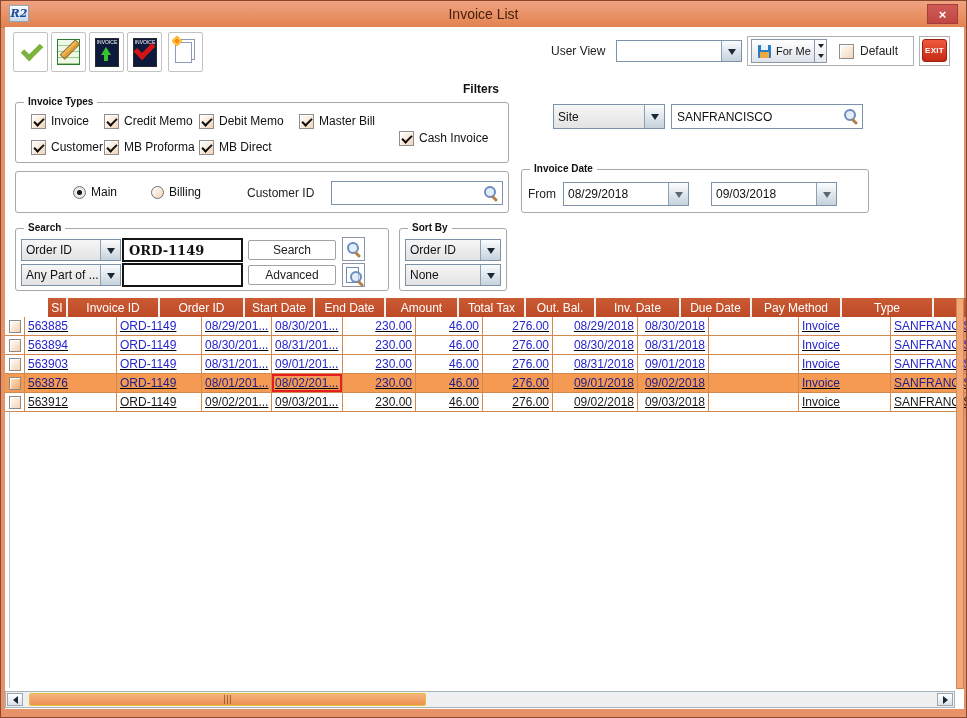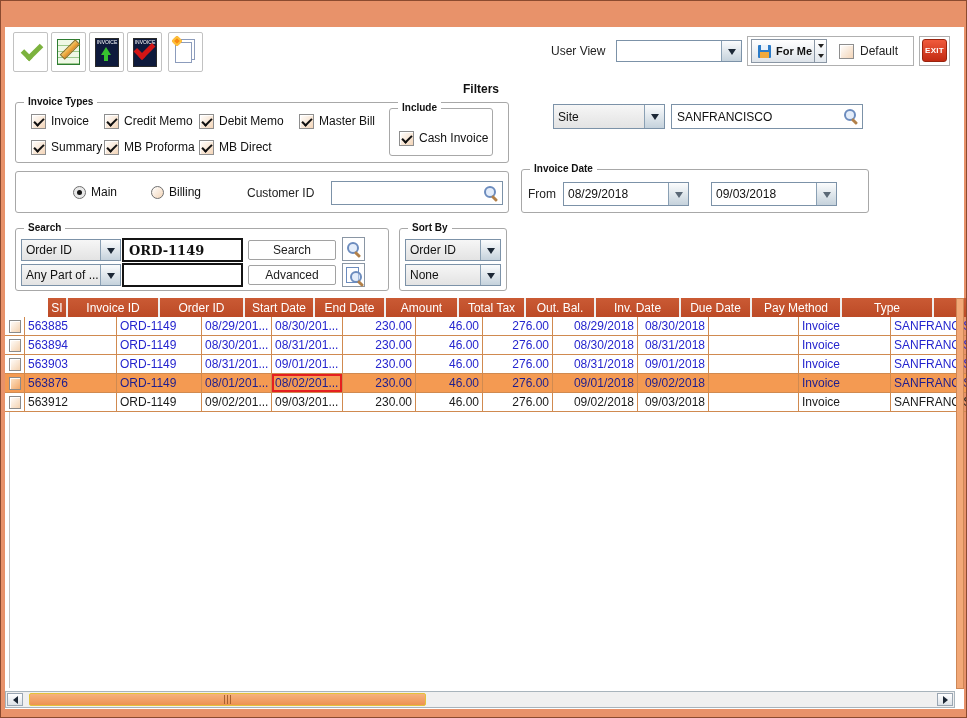--- a/index.html
+++ b/index.html
@@ -26,21 +26,21 @@
   .pg1{left:9px;top:6px}.pg2{left:6px;top:9px}
   .spark{position:absolute;left:4px;top:4px;width:8px;height:8px;background:#F98A12;transform:rotate(45deg);border-radius:2px;box-shadow:inset 0 0 0 2px #FCC23A;}
   
   .lbl{position:absolute;font-size:12px;color:#222;}
   .combo{position:absolute;display:flex;border:1px solid #7C92A8;box-sizing:border-box;background:#FFF;}
   .combo-text{flex:1;font-size:12px;color:#111;padding:0 4px;display:flex;align-items:center;overflow:hidden;white-space:nowrap;}
   .combo--flat .combo-text{background:linear-gradient(#F6F6F6,#E3E3E3);}
   .combo-arrow{width:19px;flex:0 0 auto;background:linear-gradient(#FBFCFD,#C5D2DC);border-left:1px solid #8AA0B4;display:flex;align-items:center;justify-content:center;}
   .tri-d{width:0;height:0;border:4px solid transparent;border-top:6px solid #1C2836;margin-top:5px;}
   .groupline{position:absolute;border:1px solid #B0B0B0;box-sizing:border-box;background:#FFF;}
-  .forme-btn{position:absolute;left:750px;top:38px;height:24px;border:1px solid #8A96A4;background:linear-gradient(#FFFFFF,#DDE3E9);display:flex;align-items:center;padding:8px 6px;font-size:11px;font-weight:bold;color:#111;box-sizing:border-box;}
+  .forme-btn{position:absolute;left:750px;top:38px;height:24px;border:1px solid #8A96A4;background:linear-gradient(#FFFFFF,#DDE3E9);display:flex;align-items:center;padding:8px 6px;font-size:11px;font-weight:normal;color:#111;box-sizing:border-box;}
   .floppy{position:relative;width:13px;height:13px;background:#2B7BC8;margin-right:5px;border-radius:1px;}
   .floppy i{position:absolute;display:block;}
   .floppy .f-top{left:3px;top:0;width:7px;height:5px;background:#EAF2FA;}
   .floppy .f-bot{left:2px;top:7px;width:9px;height:6px;background:#F0A93C;}
   .spinner{position:absolute;left:813px;top:38px;width:13px;height:24px;border:1px solid #8A96A4;box-sizing:border-box;background:linear-gradient(#FFF,#E2E8EE);display:flex;flex-direction:column;align-items:center;justify-content:space-evenly;}
   .mini-tri{width:0;height:0;border:3px solid transparent;border-top:4px solid #222;margin-top:3px;}
   .default-wrap{position:absolute;left:838px;top:38px;height:24px;display:flex;align-items:center;gap:6px;}
   .exit-btn{position:absolute;left:921px;top:38px;width:25px;height:23px;background:linear-gradient(#F05A3C,#C22A12);border:1px solid #99230E;border-radius:3px;color:#FFF;font-size:8px;font-weight:bold;text-align:center;line-height:22px;letter-spacing:.3px;box-sizing:border-box;cursor:pointer;}
   
   .cb{position:relative;width:15px;height:15px;border:1px solid #8E8E8E;background:linear-gradient(135deg,#FFFFFF,#F3D5B8);box-sizing:border-box;box-shadow:inset 1px 1px 0 rgba(255,255,255,.8);flex:0 0 auto;}
@@ -58,21 +58,21 @@
   .mag .lens{position:absolute;left:1px;top:1px;width:8px;height:8px;border:2px solid #6C8CBE;border-radius:50%;background:rgba(205,222,245,.55);}
   .mag .stick{position:absolute;right:1px;bottom:1px;width:7px;height:3px;background:#B28049;border-radius:1px;transform:rotate(45deg);}
   .mag-abs{position:absolute;}
   .btn{position:absolute;border:1px solid #A2A2A2;border-radius:2px;background:#FFF;font-size:12px;color:#222;text-align:center;box-sizing:border-box;cursor:pointer;}
   .iconbtn{position:absolute;width:23px;height:24px;border:1px solid #8A96A4;background:#FFF;box-sizing:border-box;}
   .minidoc{position:absolute;left:3px;top:3px;width:11px;height:14px;background:#FFF;border:1px solid #6C8CBE;}
   .search-input{font-family:"DejaVu Serif",serif;font-weight:bold;font-size:13px;border:2px solid #141414;}
   
   .thead{position:absolute;left:4px;top:297px;width:950px;display:flex;margin-left:43px;}
   .th{flex:0 0 auto;height:19px;background:linear-gradient(#CA5A34,#BC4A26);color:#FFF;font-size:12px;display:flex;align-items:center;justify-content:center;border-right:2px solid #EFEFEF;box-sizing:border-box;overflow:hidden;white-space:nowrap;}
-  .tbody{position:absolute;left:4px;top:316px;width:950px;}
+  .tbody{position:absolute;left:4px;top:316px;width:950px;text-decoration:underline;}
   .tr{display:flex;height:19px;background:#FFF;box-sizing:border-box;}
   .td{flex:0 0 auto;height:19px;border-right:1px solid #D08A50;border-bottom:1px solid #D08A50;font-size:12px;display:flex;align-items:center;padding:0 3px;box-sizing:border-box;overflow:hidden;white-space:nowrap;}
   .tr.blu .td{color:#2424CE;}
   .tr.blk .td{color:#1A1A1A;}
   .tr.sel .td{background:#F49A52;color:#1D1D8F;}
   .focus-cell{box-shadow:inset 0 0 0 2px #E51F1F;}
   .col-si{width:20px}.col-invoice_id{width:92px}.col-order_id{width:85px}.col-start_date{width:70px}
   .col-end_date{width:71px}.col-amount{width:73px}.col-total_tax{width:67px}.col-out_bal{width:70px}
   .col-inv_date{width:85px}.col-due_date{width:71px}.col-pay_method{width:90px}.col-type{width:92px}.col-site{width:78px}
   .td.col-amount,.td.col-total_tax,.td.col-out_bal,.td.col-inv_date,.td.col-due_date{justify-content:flex-end;}
@@ -89,20 +89,25 @@
   .tri-l{width:0;height:0;border:4px solid transparent;border-right:5px solid #1C2836;margin-right:4px;}
   .tri-r{width:0;height:0;border:4px solid transparent;border-left:5px solid #1C2836;margin-left:4px;}
   .hthumb{position:absolute;left:23px;top:1px;width:397px;height:13px;background:linear-gradient(#F6B27E,#ED9252);border:1px solid #E4C23A;border-radius:2px;box-sizing:border-box;display:flex;align-items:center;justify-content:center;}
   .grip{width:8px;height:9px;background:repeating-linear-gradient(90deg,#A86030 0,#A86030 1px,transparent 1px,transparent 3px);}
 </style>
 </head>
 <body>
 
 <div class="window">
 
+  <div class="titlebar">
+    <span class="app-badge">R2</span>
+    <span class="win-title">Invoice List</span>
+    <span class="close-btn">×</span>
+  </div>
 
   <div class="content"></div>
 
   <div class="tb-btn tb1">
       <span class="draw-check"></span>
     </div>
   <div class="tb-btn tb2">
     <span class="ic-note"></span>
     <span class="ic-pencil"></span>
   </div>
@@ -167,34 +172,31 @@
   <div class="cbitem" style="left:198px;top:112px;">
     <span class="cb on"></span>
     <span>Debit Memo</span>
   </div>
   <div class="cbitem" style="left:298px;top:112px;">
     <span class="cb on"></span>
     <span>Master Bill</span>
   </div>
   <div class="cbitem" style="left:30px;top:138px;">
     <span class="cb on"></span>
-    <span>Summary</span>
+    <span>Customer</span>
   </div>
   <div class="cbitem" style="left:103px;top:138px;">
     <span class="cb on"></span>
     <span>MB Proforma</span>
   </div>
   <div class="cbitem" style="left:198px;top:138px;">
     <span class="cb on"></span>
     <span>MB Direct</span>
   </div>
 
-  <div class="gbox" style="left:388px;top:107px;width:104px;height:48px;">
-    <span class="gbox-legend">Include</span>
-  </div>
   <div class="cbitem" style="left:398px;top:129px;">
     <span class="cb on"></span>
     <span>Cash Invoice</span>
   </div>
 
   <div class="combo combo--flat" style="left:552px;top:103px;width:112px;height:25px;">
     <span class="combo-text">Site</span>
     <span class="combo-arrow">
         <span class="tri-d"></span>
       </span>

